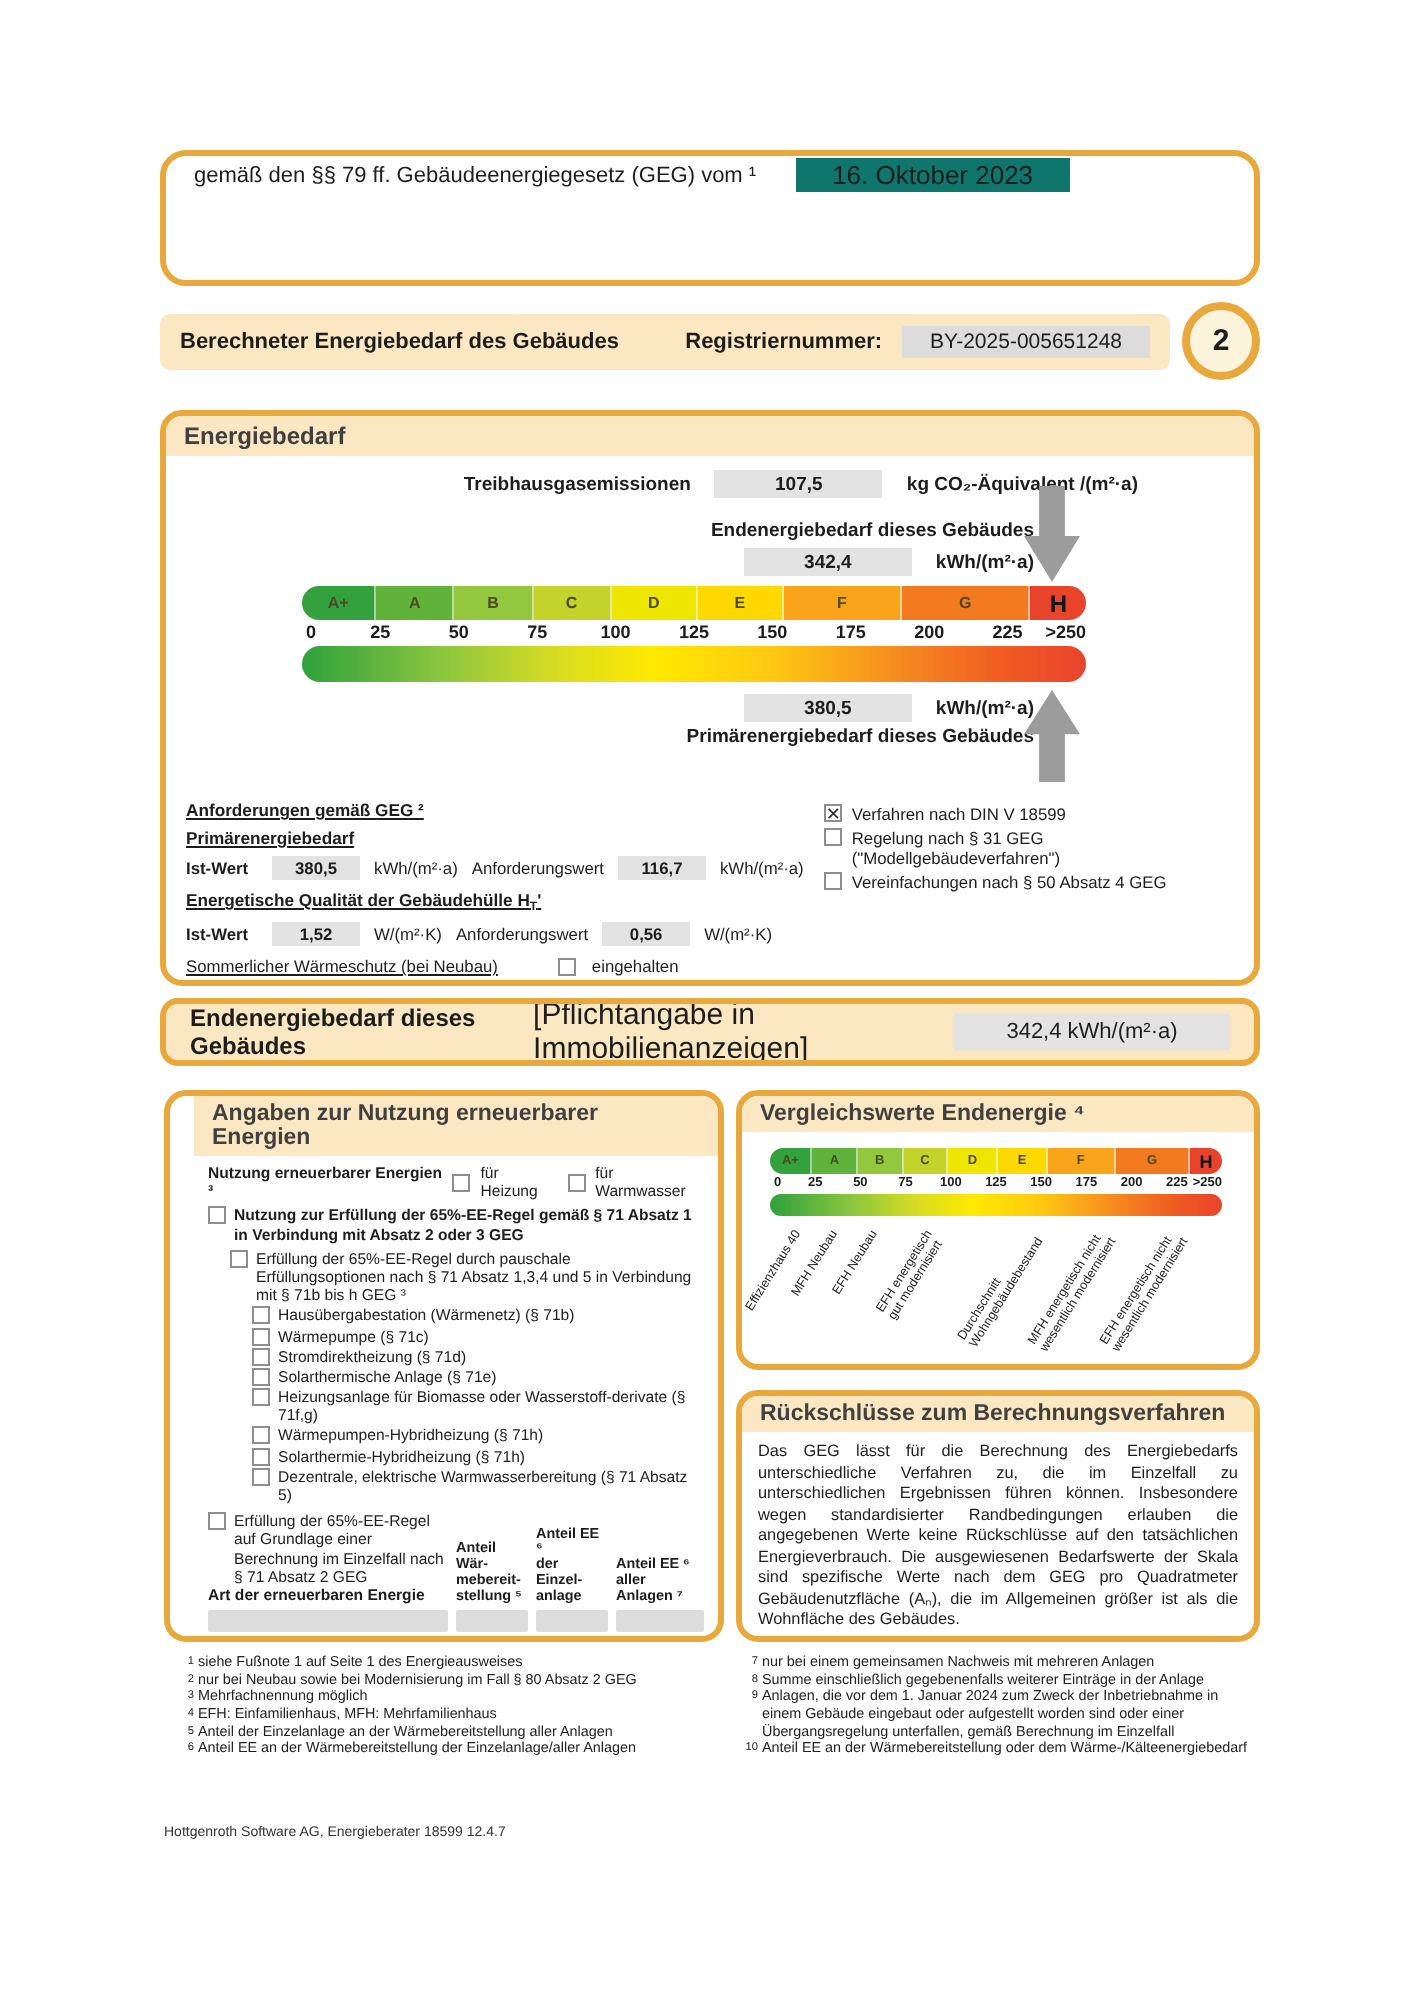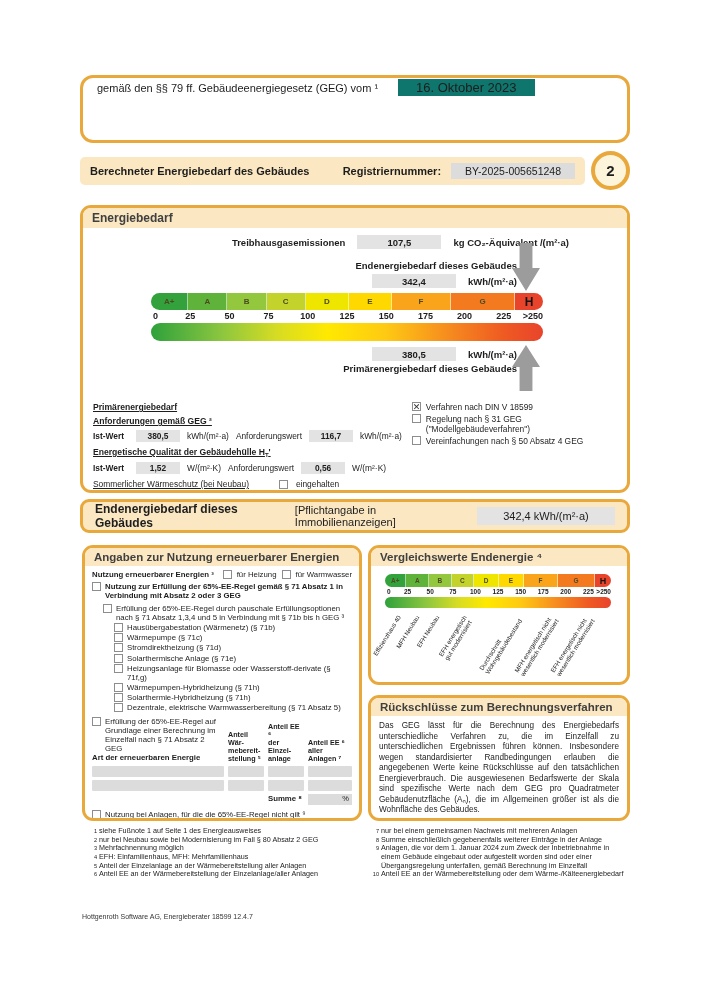--- a/index.html
+++ b/index.html
@@ -80,26 +80,26 @@
   .req-row .lbl{font-weight:bold;min-width:36px;}
   .summer-row{display:flex;align-items:center;gap:8px;margin-top:4px;}
   .summer-row .cb{margin-left:22px;}
   .method-col .h{font-weight:bold;text-decoration:underline;margin-bottom:3px;font-size:8.4px;}
   .m-item{display:flex;align-items:flex-start;gap:5px;margin:2px 0;}
 
   
   #banner{left:0;top:424px;width:550px;height:34px;border-radius:9px;background:#FBE8C2;
           display:flex;align-items:center;padding:0 12px;gap:8px;}
   #banner .bl{font-weight:bold;font-size:12px;}
-  #banner .bn{font-size:11px;}
+  #banner .bn{font-size:15px;}
   #banner .bv{margin-left:auto;background:#E3E3E3;font-size:11px;padding:3px 10px;min-width:118px;
               display:inline-flex;justify-content:center;}
 
   
-  #renew-box{left:2px;top:470px;width:280px;height:276px;}
+  #renew-box{left:2px;top:470px;width:280px;height:276px;padding-left:12px;}
   #renew-box .panel-head{font-size:11.5px;}
   .rb{padding:4px 7px 0 7px;font-size:7.8px;line-height:1.18;}
   .r-line1{display:flex;align-items:center;gap:5px;}
   .r-opt{display:flex;gap:4px;margin-top:3px;align-items:flex-start;}
   .r-opt .txt{flex:1;}
   .flat-items{margin-left:22px;}
   .flat-items .r-opt{margin-top:1px;}
   .t1{display:grid;grid-template-columns:1fr 36px 36px 44px;column-gap:4px;row-gap:3px;margin-top:4px;}
   .t1 .hdr{font-size:7.2px;font-weight:bold;white-space:pre-line;align-self:end;line-height:1.1;}
   .leftcell{display:flex;flex-direction:column;justify-content:space-between;}
@@ -210,22 +210,22 @@
     <div class="erow primval">
       <span class="vbox">380,5</span>
       <span>kWh/(m²·a)</span>
     </div>
     <div class="erow primlabel">
       <span>Primärenergiebedarf dieses Gebäudes</span>
     </div>
 
     <div class="cols">
       <div class="req-col">
+        <div class="h">Anforderungen gemäß GEG ²</div>
         <div class="h" style="margin-top:2px;">Primärenergiebedarf</div>
-        <div class="h">Anforderungen gemäß GEG ²</div>
         <div class="req-row">
           <span class="lbl">Ist-Wert</span>
           <span class="vbox">380,5</span>
           <span>kWh/(m²·a)</span>
           <span>Anforderungswert</span>
           <span class="vbox">116,7</span>
           <span>kWh/(m²·a)</span>
         </div>
         <div class="h"><span>Energetische Qualität der Gebäudehülle H</span><sub class="t">T</sub><span>'</span></div>
         <div class="req-row">

